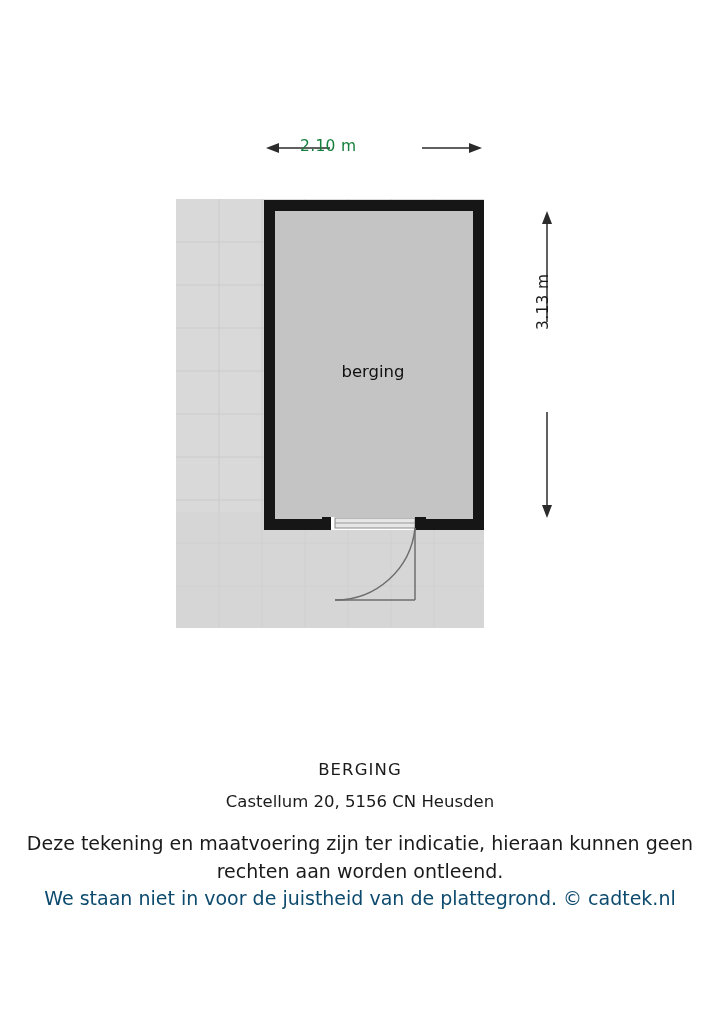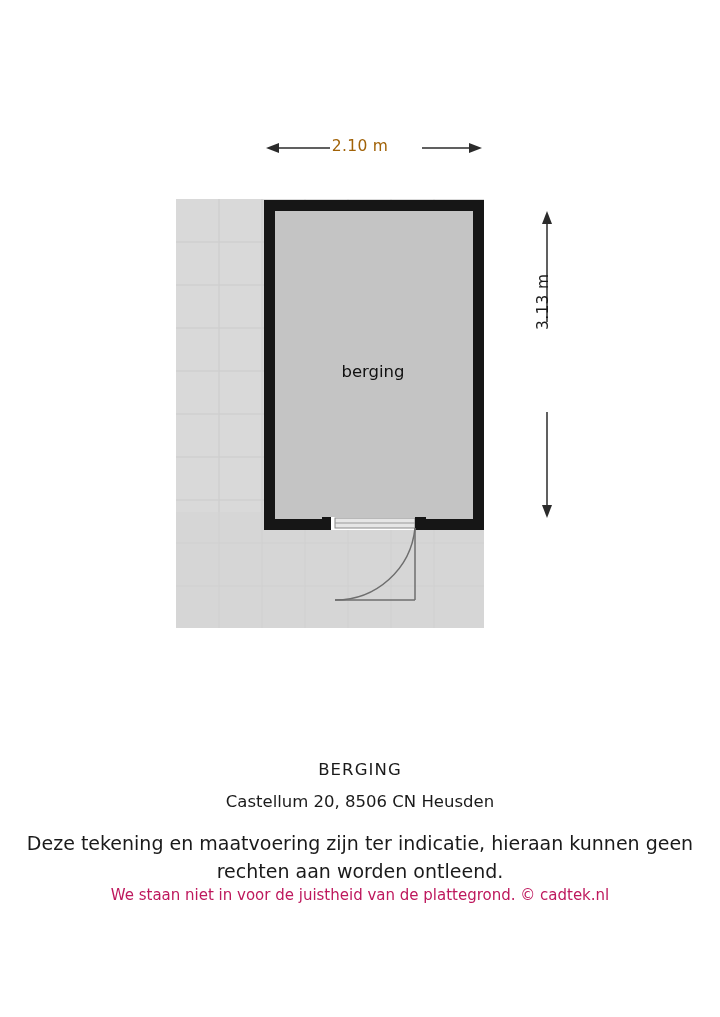--- a/index.html
+++ b/index.html
@@ -21,27 +21,26 @@
     position: absolute;
     left: 0;
     top: 0;
     width: 720px;
     height: 700px;
   }
 
   
   .dim-label-top {
     position: absolute;
-    left: 290px;
+    left: 300px;
     top: 137px;
     width: 140px;
-    text-align: center;
     font-size: 15.5px;
     letter-spacing: 0.3px;
-    color: #a16207;
+    color: #15803d;
   }
 
   
   .dim-label-right {
     position: absolute;
     left: 534px;
     top: 330px;
     font-size: 15.5px;
     letter-spacing: 0.3px;
     color: #1a1a1a;
@@ -79,22 +78,22 @@
     font-size: 16.5px;
     color: #1a1a1a;
     margin-bottom: 19px;
   }
   .caption-disclaimer-1 {
     font-size: 19px;
     color: #1a1a1a;
     line-height: 1.45;
   }
   .caption-disclaimer-2 {
-    font-size: 15px;
-    color: #be185d;
+    font-size: 19px;
+    color: #0c4a6e;
     line-height: 1.45;
   }
 </style>
 </head>
 <body>
 
 <div id="plan">
 
   <svg width="720" height="700" viewBox="0 0 720 700">
 
@@ -164,16 +163,16 @@
   
   <div class="dim-label-top">2.10 m</div>
 
   <div class="dim-label-right">3.13 m</div>
 
   <div class="room-label">berging</div>
 </div>
 
 <div id="caption">
   <div class="caption-title">BERGING</div>
-  <div class="caption-address">Castellum 20, 8506 CN Heusden</div>
+  <div class="caption-address">Castellum 20, 5156 CN Heusden</div>
   <div class="caption-disclaimer-1">Deze tekening en maatvoering zijn ter indicatie, hieraan kunnen geen rechten aan worden ontleend.</div>
   <div class="caption-disclaimer-2">We staan niet in voor de juistheid van de plattegrond. © cadtek.nl</div>
 </div>
 
 </body></html>

